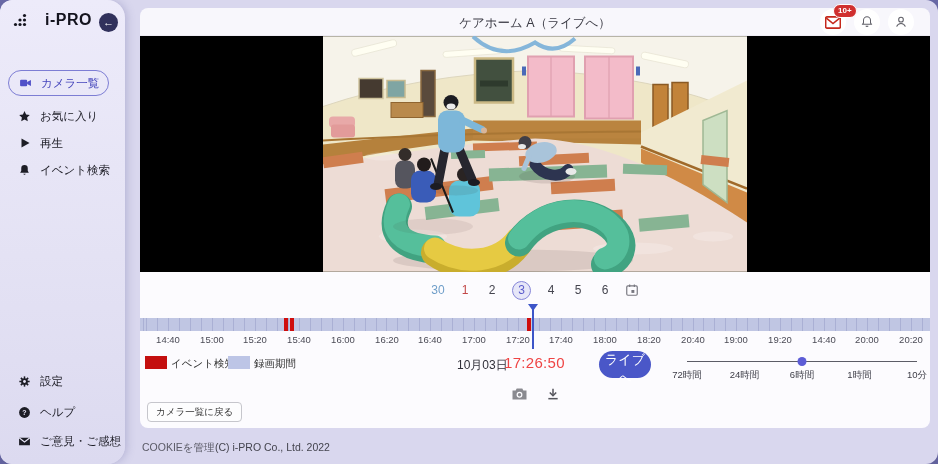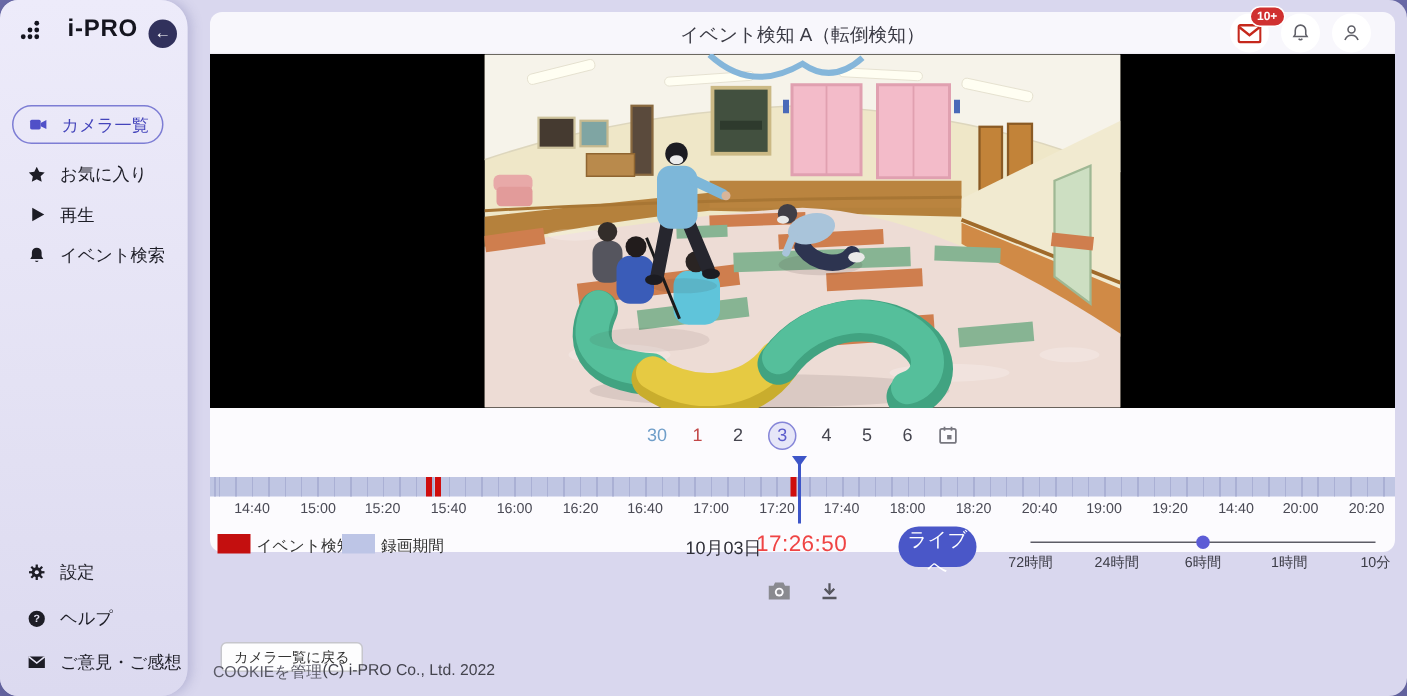--- a/index.html
+++ b/index.html
@@ -58,21 +58,21 @@
     background:#fff; display:flex; align-items:center; justify-content:center;
     border:none; cursor:pointer;
   }
   .mail-badge {
     position:absolute; top:-5px; left:13px; background:#d03030; color:#fff;
     font-size:8px; font-weight:bold; padding:1px 4px; border-radius:8px; line-height:1.2;
     border:1px solid #fff;
   }
   
   .content-card {
-    position:absolute; left:140px; top:36px; width:790px; height:332px;
+    position:absolute; left:140px; top:36px; width:790px; height:392px;
     background:#fcfbfe; border-radius:0 0 8px 8px;
   }
   .video-strip {
     position:absolute; left:0; top:0; width:790px; height:236px;
     background:#000; display:flex; align-items:center; justify-content:center;
     overflow:hidden;
   }
   
   .pagination {
     position:absolute; left:0; top:243px; width:790px; height:22px;
@@ -132,21 +132,21 @@
   }
   
   .media-actions {
     position:absolute; left:0; top:348px; width:790px; height:20px;
     display:flex; justify-content:center; gap:18px; align-items:center;
   }
   .media-btn { background:none; border:none; cursor:pointer; padding:0; display:flex; }
   .back-btn {
     position:absolute; left:7px; top:366px; height:20px; padding:0 8px;
     background:#fdfdfe; border:1px solid #c6c6cc; border-radius:4px;
-    font-size:9.5px; color:#333; cursor:pointer; font-family:inherit;margin-top:26px;
+    font-size:9.5px; color:#333; cursor:pointer; font-family:inherit;
   }
   
   .footer-cookie { position:absolute; left:142px; top:441px; font-size:10.5px; color:#5a5a66; cursor:pointer; }
   .footer-copy   { position:absolute; left:215px; top:441px; font-size:10.5px; color:#44444e; }
 </style>
 </head>
 <body>
 
 <div class="window">
 
@@ -231,21 +231,21 @@
         <svg width="13" height="13" viewBox="0 0 24 24">
             <path d="M2 5h20v14H2z"></path>
             <path d="M2 5l10 8L22 5" stroke="#e6e4f5" stroke-width="2" fill="none"></path>
           </svg>
       </span>
       <span>ご意見・ご感想</span>
     </div>
   </nav>
 
   <header class="main-header">
-    <div class="page-title">イベント検知 A（転倒検知）</div>
+    <div class="page-title">ケアホーム A（ライブへ）</div>
     <div class="hdr-icons">
       <button class="hdr-icon-btn">
         <svg width="16" height="13" viewBox="0 0 24 19">
             <rect x="1" y="1" width="22" height="17" rx="2" fill="none" stroke="#c5281c" stroke-width="2.4"></rect>
             <path d="M2 3l10 8L22 3" fill="none" stroke="#c5281c" stroke-width="2.4"></path>
           </svg>
         <span class="mail-badge">10+</span>
       </button>
       <button class="hdr-icon-btn">
         <svg width="14" height="14" viewBox="0 0 24 24" fill="none" stroke="#606068" stroke-width="1.8">

